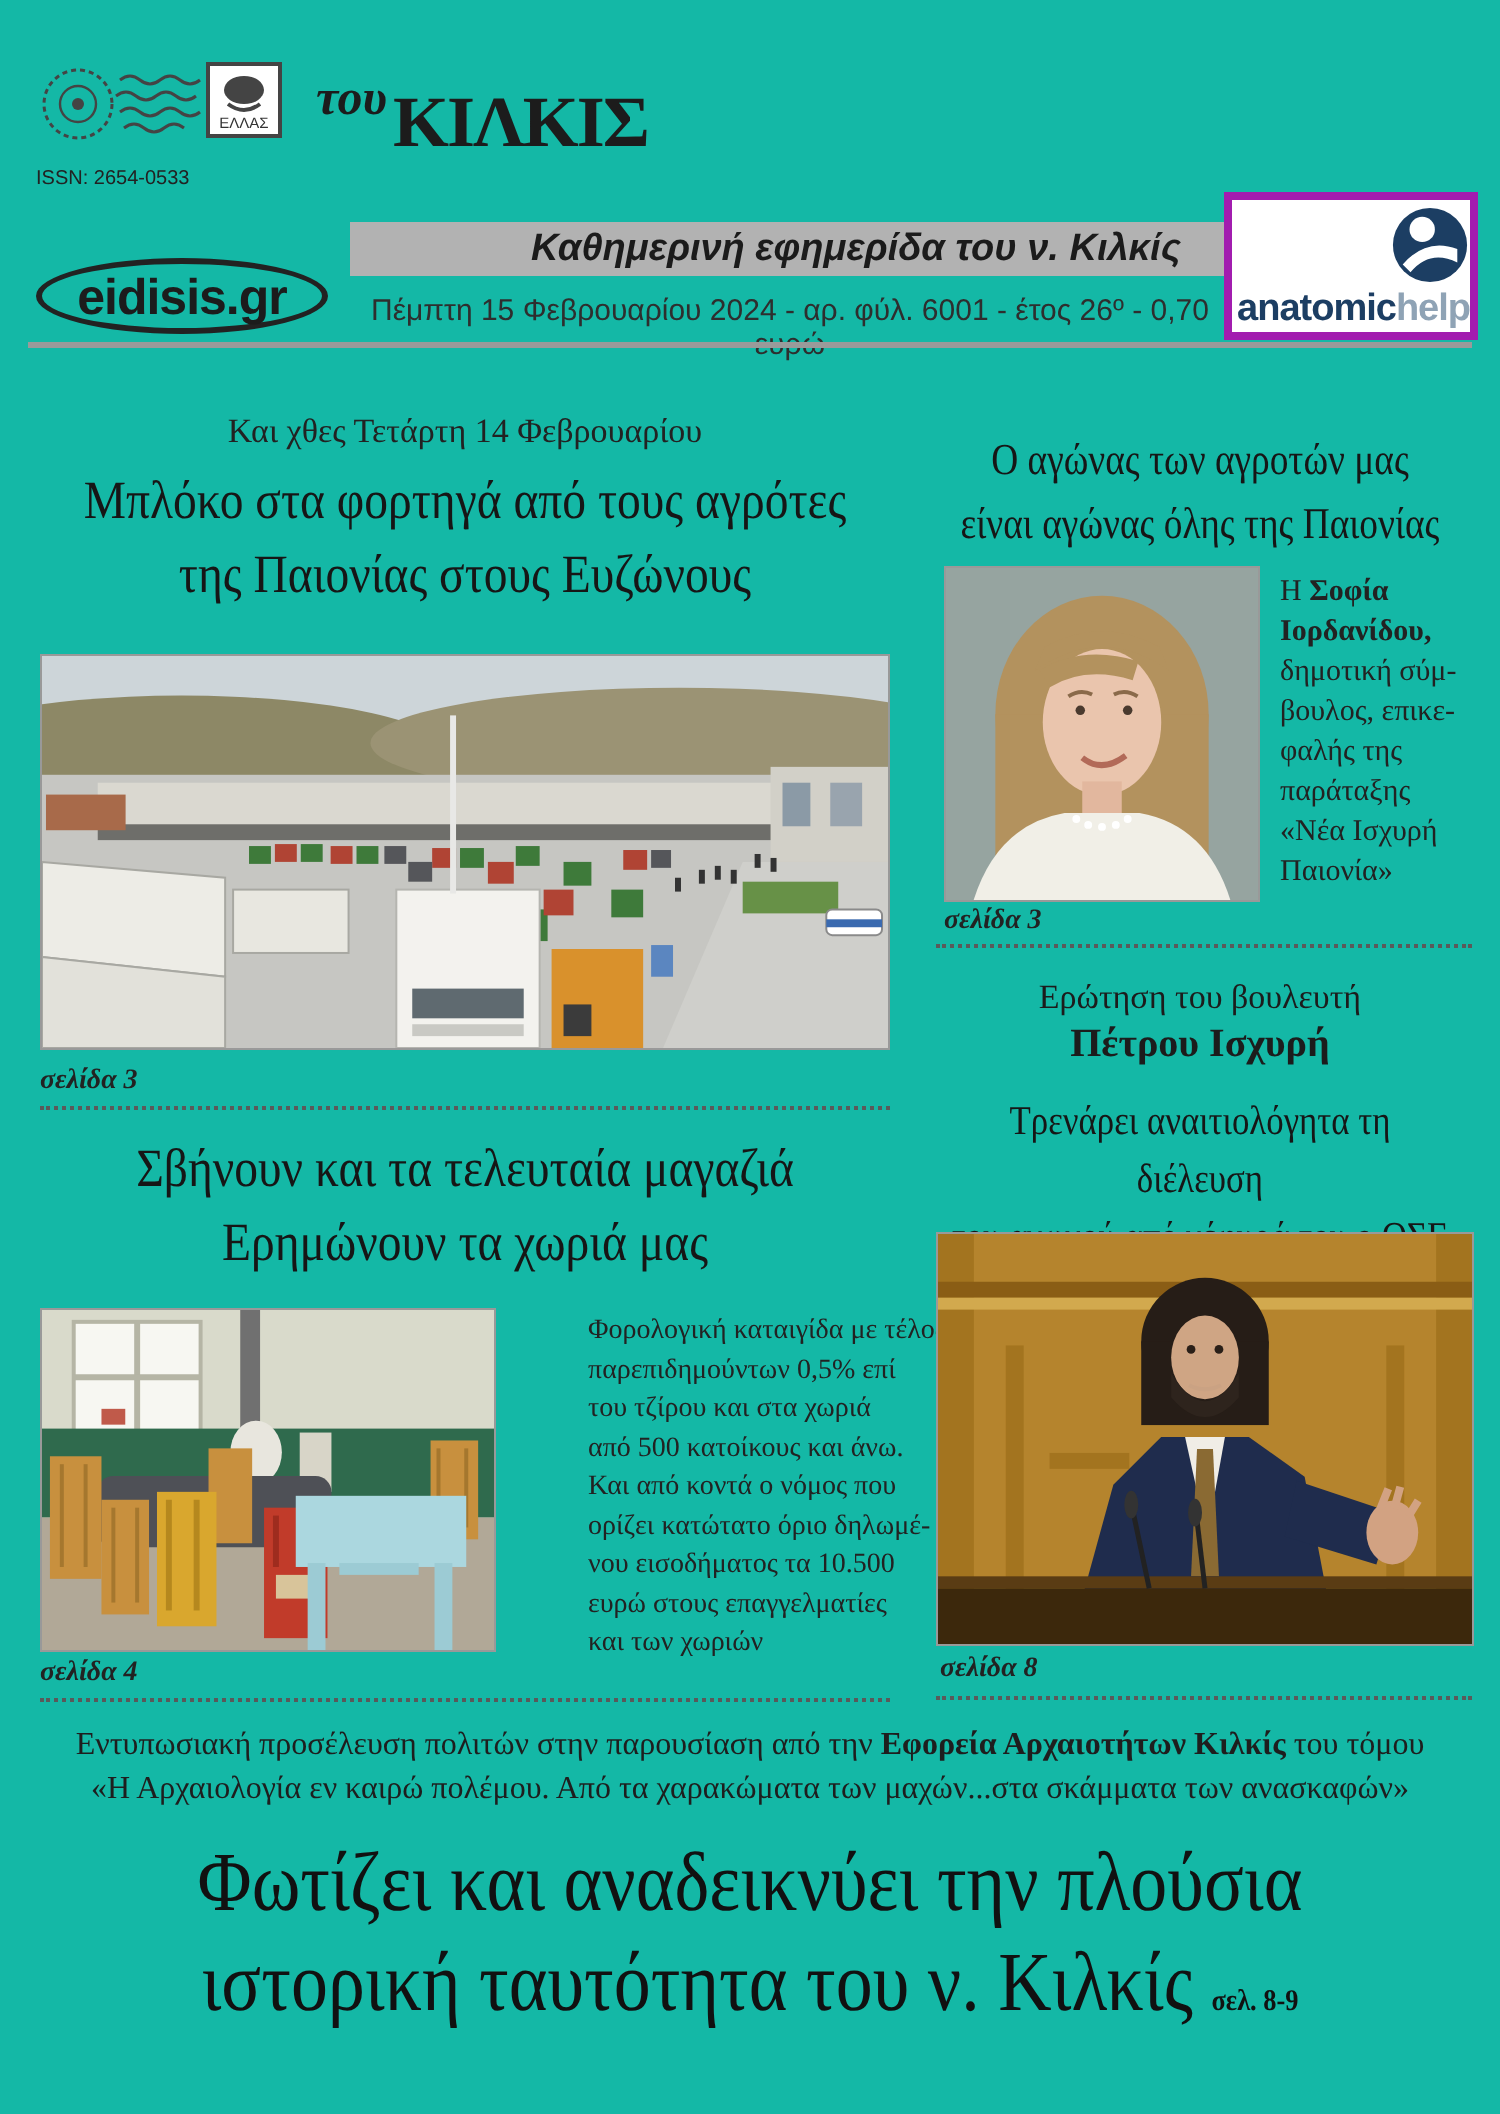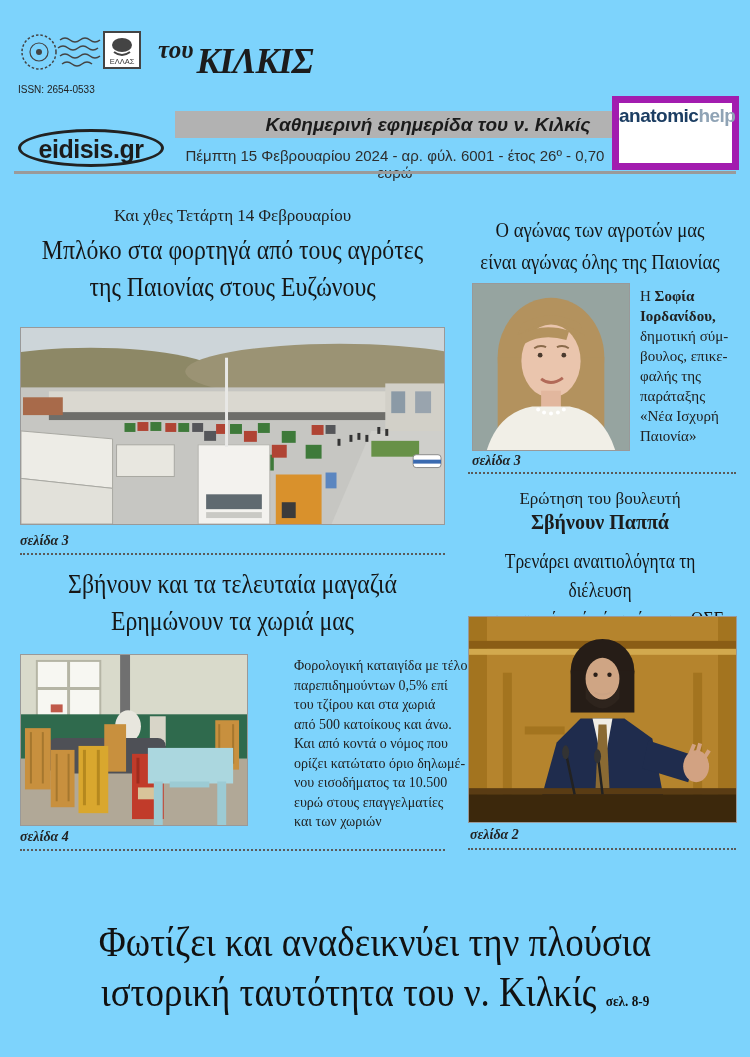--- a/index.html
+++ b/index.html
@@ -1,37 +1,37 @@
 <!DOCTYPE html>
 <html><head>
 <meta charset="utf-8">
 <style>
   html,body{margin:0;padding:0;background:#e8e8e8;}
-  #page{position:relative;width:750px;height:1057px;background:#7dd3fc;overflow:hidden;
+  #page{position:relative;width:750px;height:1057px;background:#14b8a6;overflow:hidden;
         font-family:"Liberation Serif","DejaVu Serif",serif;color:#1c1c1c;margin:0 auto;}
   .abs{position:absolute;}
   .sans{font-family:"Liberation Sans","DejaVu Sans",sans-serif;}
   .center{text-align:center;}
   .preline{white-space:pre-line;}
   .cond{transform:scaleX(.88);transform-origin:50% 50%;}
   .cond85{transform:scaleX(.85);transform-origin:50% 50%;}
   .dotted{border-bottom:2px dotted #5a5a5a;height:0;}
   .caption{font-style:italic;font-weight:bold;font-size:14px;color:#222;}
   .photo{border:1px solid #999;box-sizing:border-box;background:#ddd;overflow:hidden;}
   .photo svg{display:block;width:100%;height:100%;}
   .masthead-main{font-family:"DejaVu Serif","Liberation Serif",serif;font-weight:bold;
                  font-size:86px;line-height:90px;color:#4a4a4a;letter-spacing:1px;}
   .masthead-tou{font-weight:bold;font-style:italic;font-size:25px;margin-top:12px;margin-left:-10px;}
-  .masthead-kilkis{font-weight:bold;font-style:italic;font-size:36px;margin-top:16px;margin-left:3px;letter-spacing:-1px;}
+  .masthead-kilkis{font-weight:bold;font-size:36px;margin-top:16px;margin-left:3px;letter-spacing:-1px;}
   .subtitlebar{background:#b2b2b2;font-weight:bold;font-style:italic;font-size:19px;
                line-height:27px;color:#1b1b1b;text-align:center;}
   .pill{border:3px solid #222;border-radius:50%;text-align:center;font-weight:bold;
         font-size:25px;line-height:34px;letter-spacing:-0.5px;}
-  .sponsorbox{border:7px solid #a21caf;background:#fff;display:flex;flex-direction:row;
-              align-items:flex-start;justify-content:flex-start;box-sizing:border-box;}
+  .sponsorbox{border:4px solid #a21caf;background:#fff;display:flex;flex-direction:column;
+              align-items:flex-end;justify-content:flex-start;box-sizing:border-box;}
   .sponsortext{font-weight:bold;font-size:19px;letter-spacing:-0.5px;margin-top:2px;}
   .headline{font-weight:normal;color:#161616;}
   .kicker{font-size:17px;color:#222;}
   .bodytext{font-size:14px;line-height:19.5px;color:#222;margin-left:32px;}
   .bigheadline{font-size:42px;line-height:50px;color:#111;}
   .pageref{font-weight:bold;font-size:15px;letter-spacing:0;}
   .rule{background:#9a9a9a;}
 </style>
 </head>
 <body>
@@ -239,21 +239,21 @@
 φαλής της
 παράταξης
 «Νέα Ισχυρή
 Παιονία»</div>
   </div>
 
   <div class="abs caption" style="left:472px;top:453px;">σελίδα 3</div>
   <div class="abs dotted" style="left:468px;top:472px;width:268px;"></div>
 
   <div class="abs center" style="left:450px;top:486px;width:300px;font-size:17px;line-height:25px;">Ερώτηση του βουλευτή</div>
-  <div class="abs center" style="left:450px;top:510px;width:300px;font-size:20px;line-height:25px;font-weight:bold;">Σβήνουν Παππά</div>
+  <div class="abs center" style="left:450px;top:510px;width:300px;font-size:20px;line-height:25px;font-weight:bold;">Πέτρου Ισχυρή</div>
 
   <div class="abs headline center preline cond85" style="left:450px;top:547px;width:300px;font-size:20.5px;line-height:29px;">Τρενάρει αναιτιολόγητα τη διέλευση
 του αγωγού από  γέφυρά του ο ΟΣΕ</div>
 
   <div class="abs photo" style="left:468px;top:616px;width:269px;height:207px;">
     <svg viewBox="0 0 268 206" preserveAspectRatio="none">
       <rect width="268" height="206" fill="#b5842d"></rect>
       <rect x="0" width="18" height="206" fill="#a3741f"></rect>
       <rect x="250" width="18" height="206" fill="#a3741f"></rect>
       <rect y="24" width="268" height="8" fill="#8a5d15"></rect>
@@ -276,20 +276,22 @@
       <polygon points="130,108 138,108 141,172 127,172" fill="#8a6a33"></polygon>
       <rect y="178" width="268" height="28" fill="#3c280c"></rect>
       <rect y="172" width="268" height="6" fill="#5a3c14"></rect>
       <line x1="106" y1="178" x2="98" y2="140" stroke="#222" stroke-width="2.5"></line>
       <ellipse cx="97" cy="136" rx="3.5" ry="7" fill="#333"></ellipse>
       <line x1="134" y1="178" x2="130" y2="144" stroke="#222" stroke-width="2.5"></line>
       <ellipse cx="129" cy="140" rx="3.5" ry="7" fill="#333"></ellipse>
     </svg>
   </div>
 
-  <div class="abs caption" style="left:470px;top:827px;">σελίδα 2</div>
+  <div class="abs caption" style="left:470px;top:827px;">σελίδα 8</div>
   <div class="abs dotted" style="left:468px;top:848px;width:268px;"></div>
 
+  <div class="abs center preline" style="left:15px;top:862px;width:720px;font-size:16px;line-height:22px;color:#1e1e1e;"><span>Εντυπωσιακή προσέλευση πολιτών στην παρουσίαση από την </span><b>Εφορεία Αρχαιοτήτων Κιλκίς</b><span> του τόμου
+«Η Αρχαιολογία εν καιρώ πολέμου. Από τα χαρακώματα των μαχών...στα σκάμματα των ανασκαφών»</span></div>
 
   <div class="abs bigheadline center cond" style="left:15px;top:917px;width:720px;"><span class="preline">Φωτίζει και αναδεικνύει την πλούσια
 ιστορική ταυτότητα του ν. Κιλκίς</span> <span class="pageref">σελ. 8-9</span></div>
 
 </div>
 
 </body></html>

